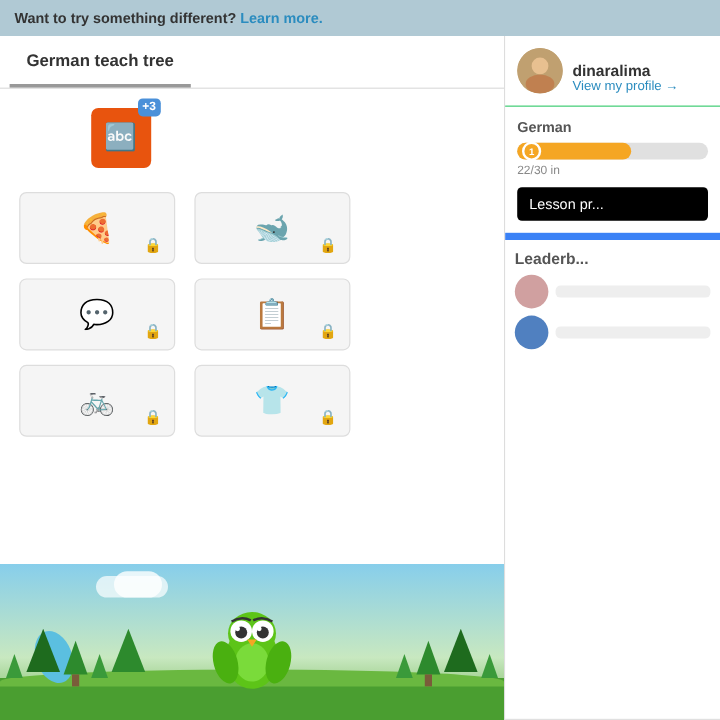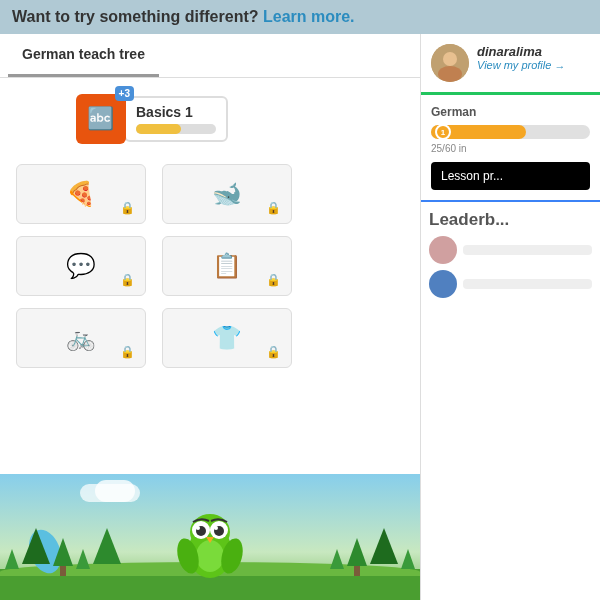--- a/index.html
+++ b/index.html
@@ -2,21 +2,21 @@
 <html><head>
   <meta charset="utf-8">
   <style>
     * { box-sizing: border-box; margin: 0; padding: 0; }
     body { font-family: 'Helvetica Neue', Arial, sans-serif; background: #f5f5f5; width: 600px; height: 600px; overflow: hidden; }
 
     
     .top-banner {
       background: #b0c9d4;
       padding: 8px 12px;
-      font-size: 16px;
+      font-size: 12px;
       color: #333;
       display: flex;
       align-items: center;
     }
     .top-banner strong { color: #333; }
     .top-banner a { color: #2b8cbf; text-decoration: none; font-weight: bold; }
 
     
     .main-layout {
       display: flex;
@@ -171,24 +171,23 @@
       border-left: 1px solid #ddd;
       display: flex;
       flex-direction: column;
     }
 
     
     .profile-section {
       background: #fff;
       padding: 10px;
       display: flex;
-      align-items: flex-start;
+      align-items: flex-end;
       gap: 8px;
-      border-bottom: 3px solid #22c55e;
-      font-style: italic;
+      border-bottom: 1px solid #22c55e;
     }
     .avatar {
       width: 38px;
       height: 38px;
       border-radius: 50%;
       background: #c0a070;
       display: flex;
       align-items: center;
       justify-content: center;
       font-size: 20px;
@@ -208,21 +207,21 @@
       color: #2b8cbf;
       display: flex;
       align-items: center;
       gap: 2px;
     }
 
     
     .german-section {
       background: #fff;
       padding: 10px;
-      border-bottom: 2px solid #3b82f6;
+      border-bottom: 6px solid #3b82f6;
     }
     .german-label {
       font-size: 12px;
       font-weight: bold;
       color: #555;
       margin-bottom: 6px;
     }
     .level-bar {
       position: relative;
       margin-bottom: 4px;
@@ -274,21 +273,21 @@
     }
 
     
     .leaderboard-section {
       background: #fff;
       padding: 8px;
       border-bottom: 1px solid #e0e0e0;
       flex: 1;
     }
     .leaderboard-title {
-      font-size: 17px;
+      font-size: 13px;
       font-weight: bold;
       color: #555;
       margin-bottom: 6px;
     }
     .lb-tabs {
       display: flex;
       gap: 4px;
       margin-bottom: 8px;
     }
     .lb-tab {
@@ -426,26 +425,20 @@
       <a class="tab active">German teach tree</a>
     </div>
 
     <div class="skill-area">
 
       <div class="basics-row">
         <div class="basics-card">
           <span class="basics-icon">🔤</span>
           <span class="plus-badge">+3</span>
         </div>
-        <div class="basics-info">
-          <div class="basics-title">Basics 1</div>
-          <div class="progress-bar-outer">
-            <div class="progress-bar-inner"></div>
-          </div>
-        </div>
       </div>
 
       <div class="skill-grid">
 
         <div class="skill-row">
           <div class="skill-cell">
             <span class="skill-icon">🍕</span>
             <span class="lock-icon">🔒</span>
           </div>
           <div class="skill-cell">
@@ -583,21 +576,21 @@
     </div>
 
     <div class="german-section">
       <div class="german-label">German</div>
       <div class="level-bar">
         <div class="level-track">
           <div class="level-fill"></div>
         </div>
         <div class="level-dot">1</div>
       </div>
-      <div class="xp-info">25/60 in</div>
+      <div class="xp-info">22/30 in</div>
       <button class="lesson-btn">Lesson pr...</button>
     </div>
 
     <div class="leaderboard-section">
       <div class="leaderboard-title">Leaderb...</div>
       <div class="lb-user">
         <div class="lb-avatar"></div>
         <div class="lb-name"></div>
       </div>
       <div class="lb-user">

